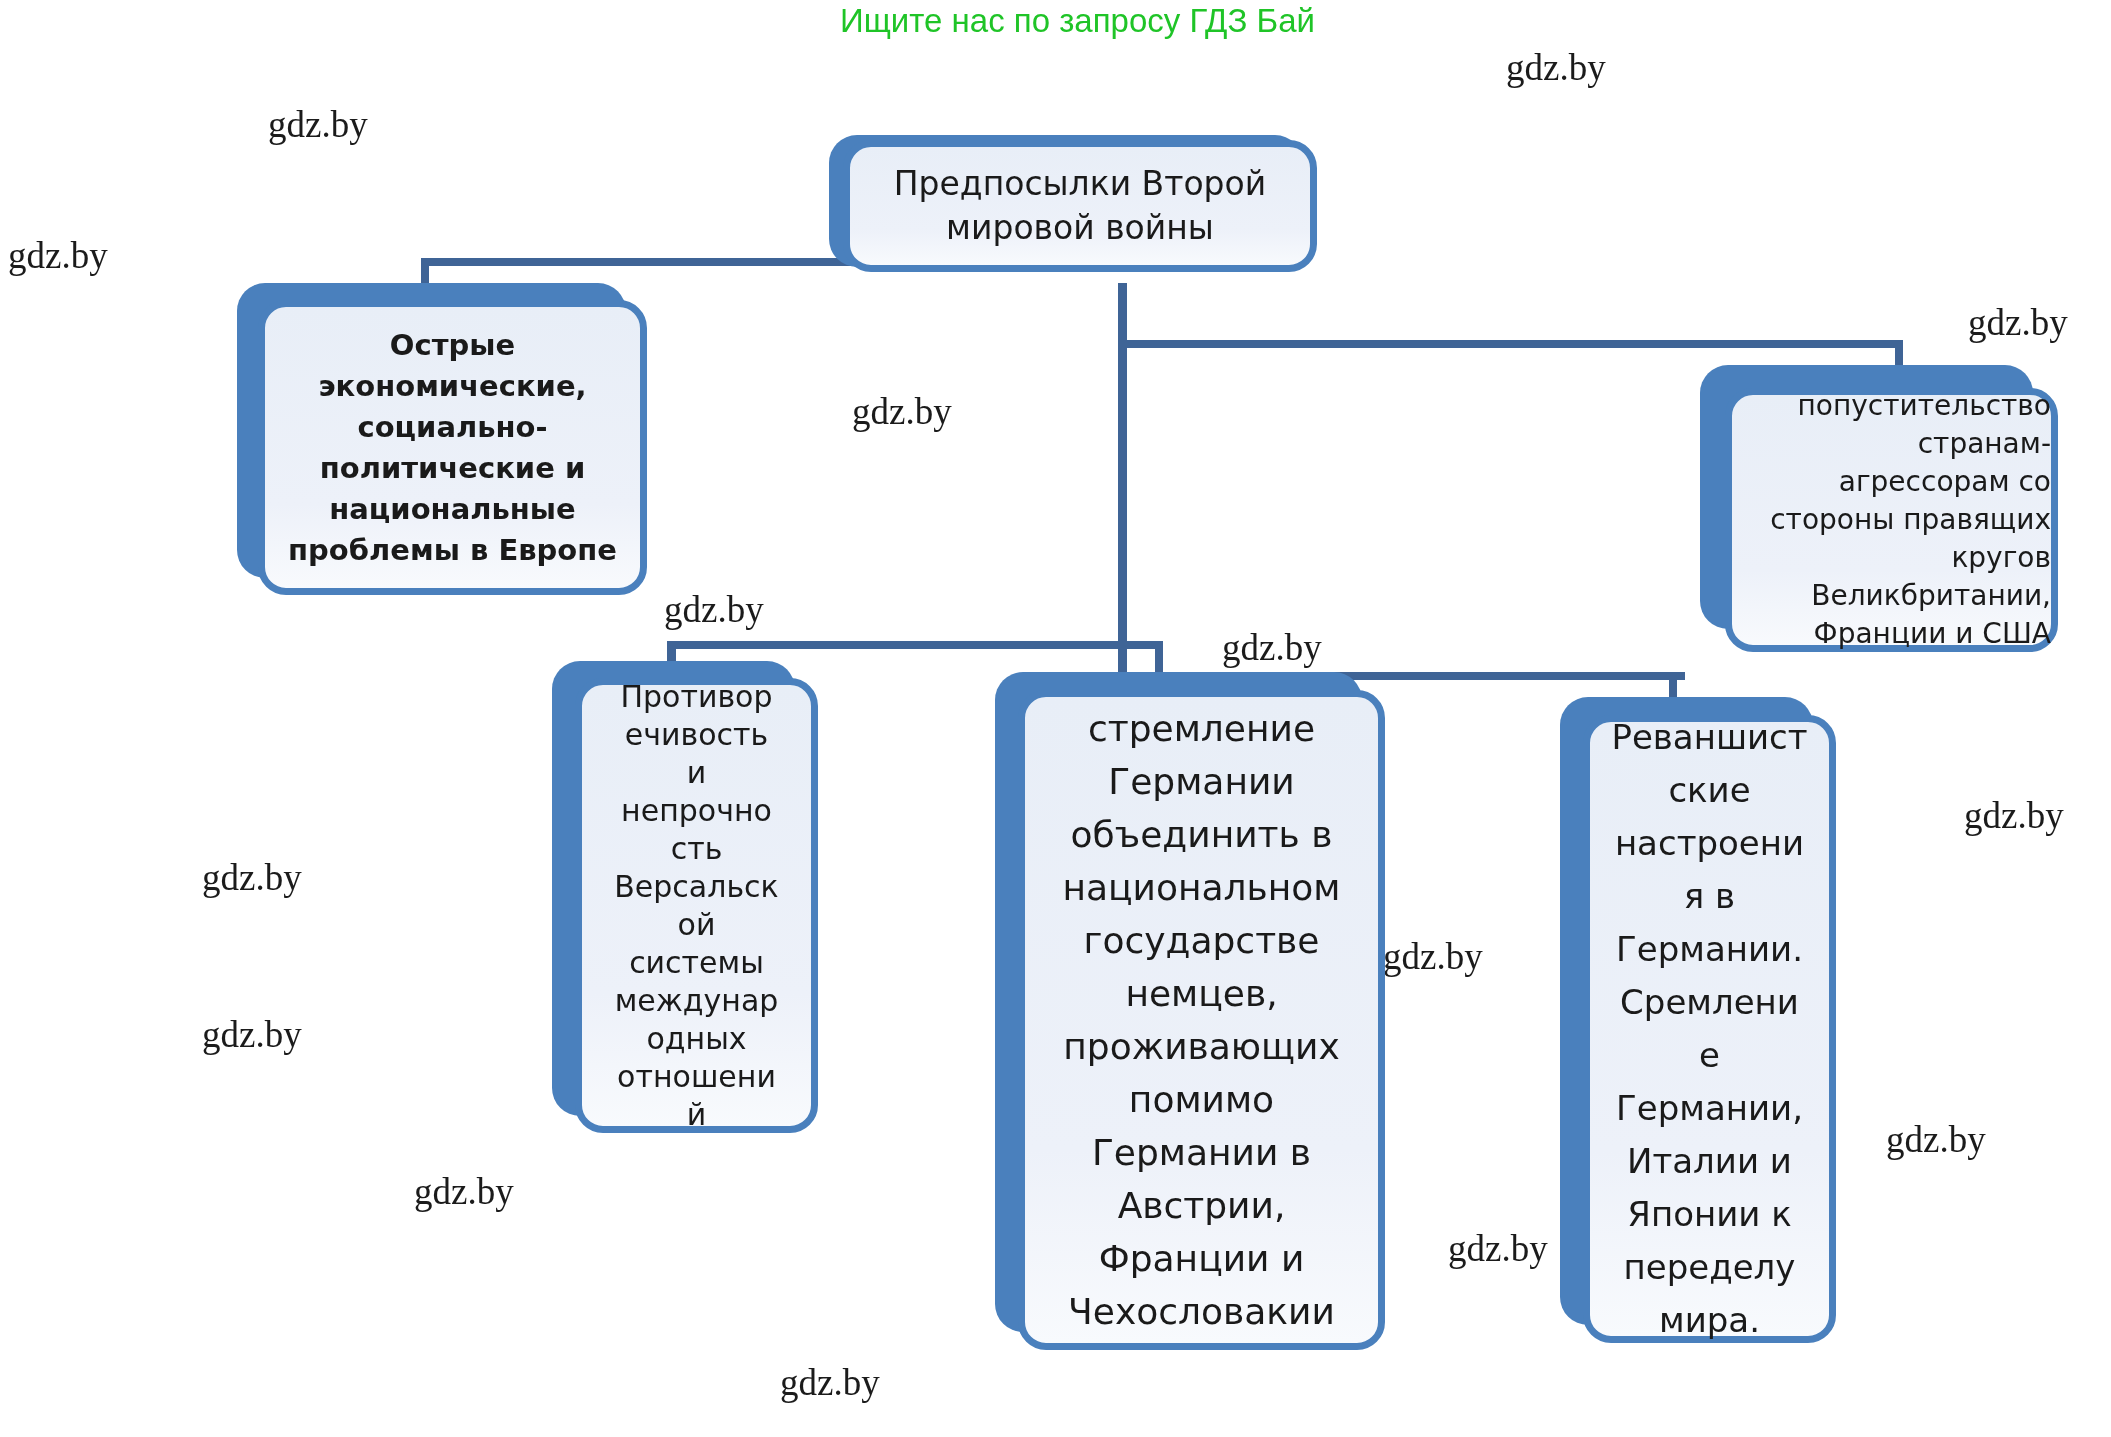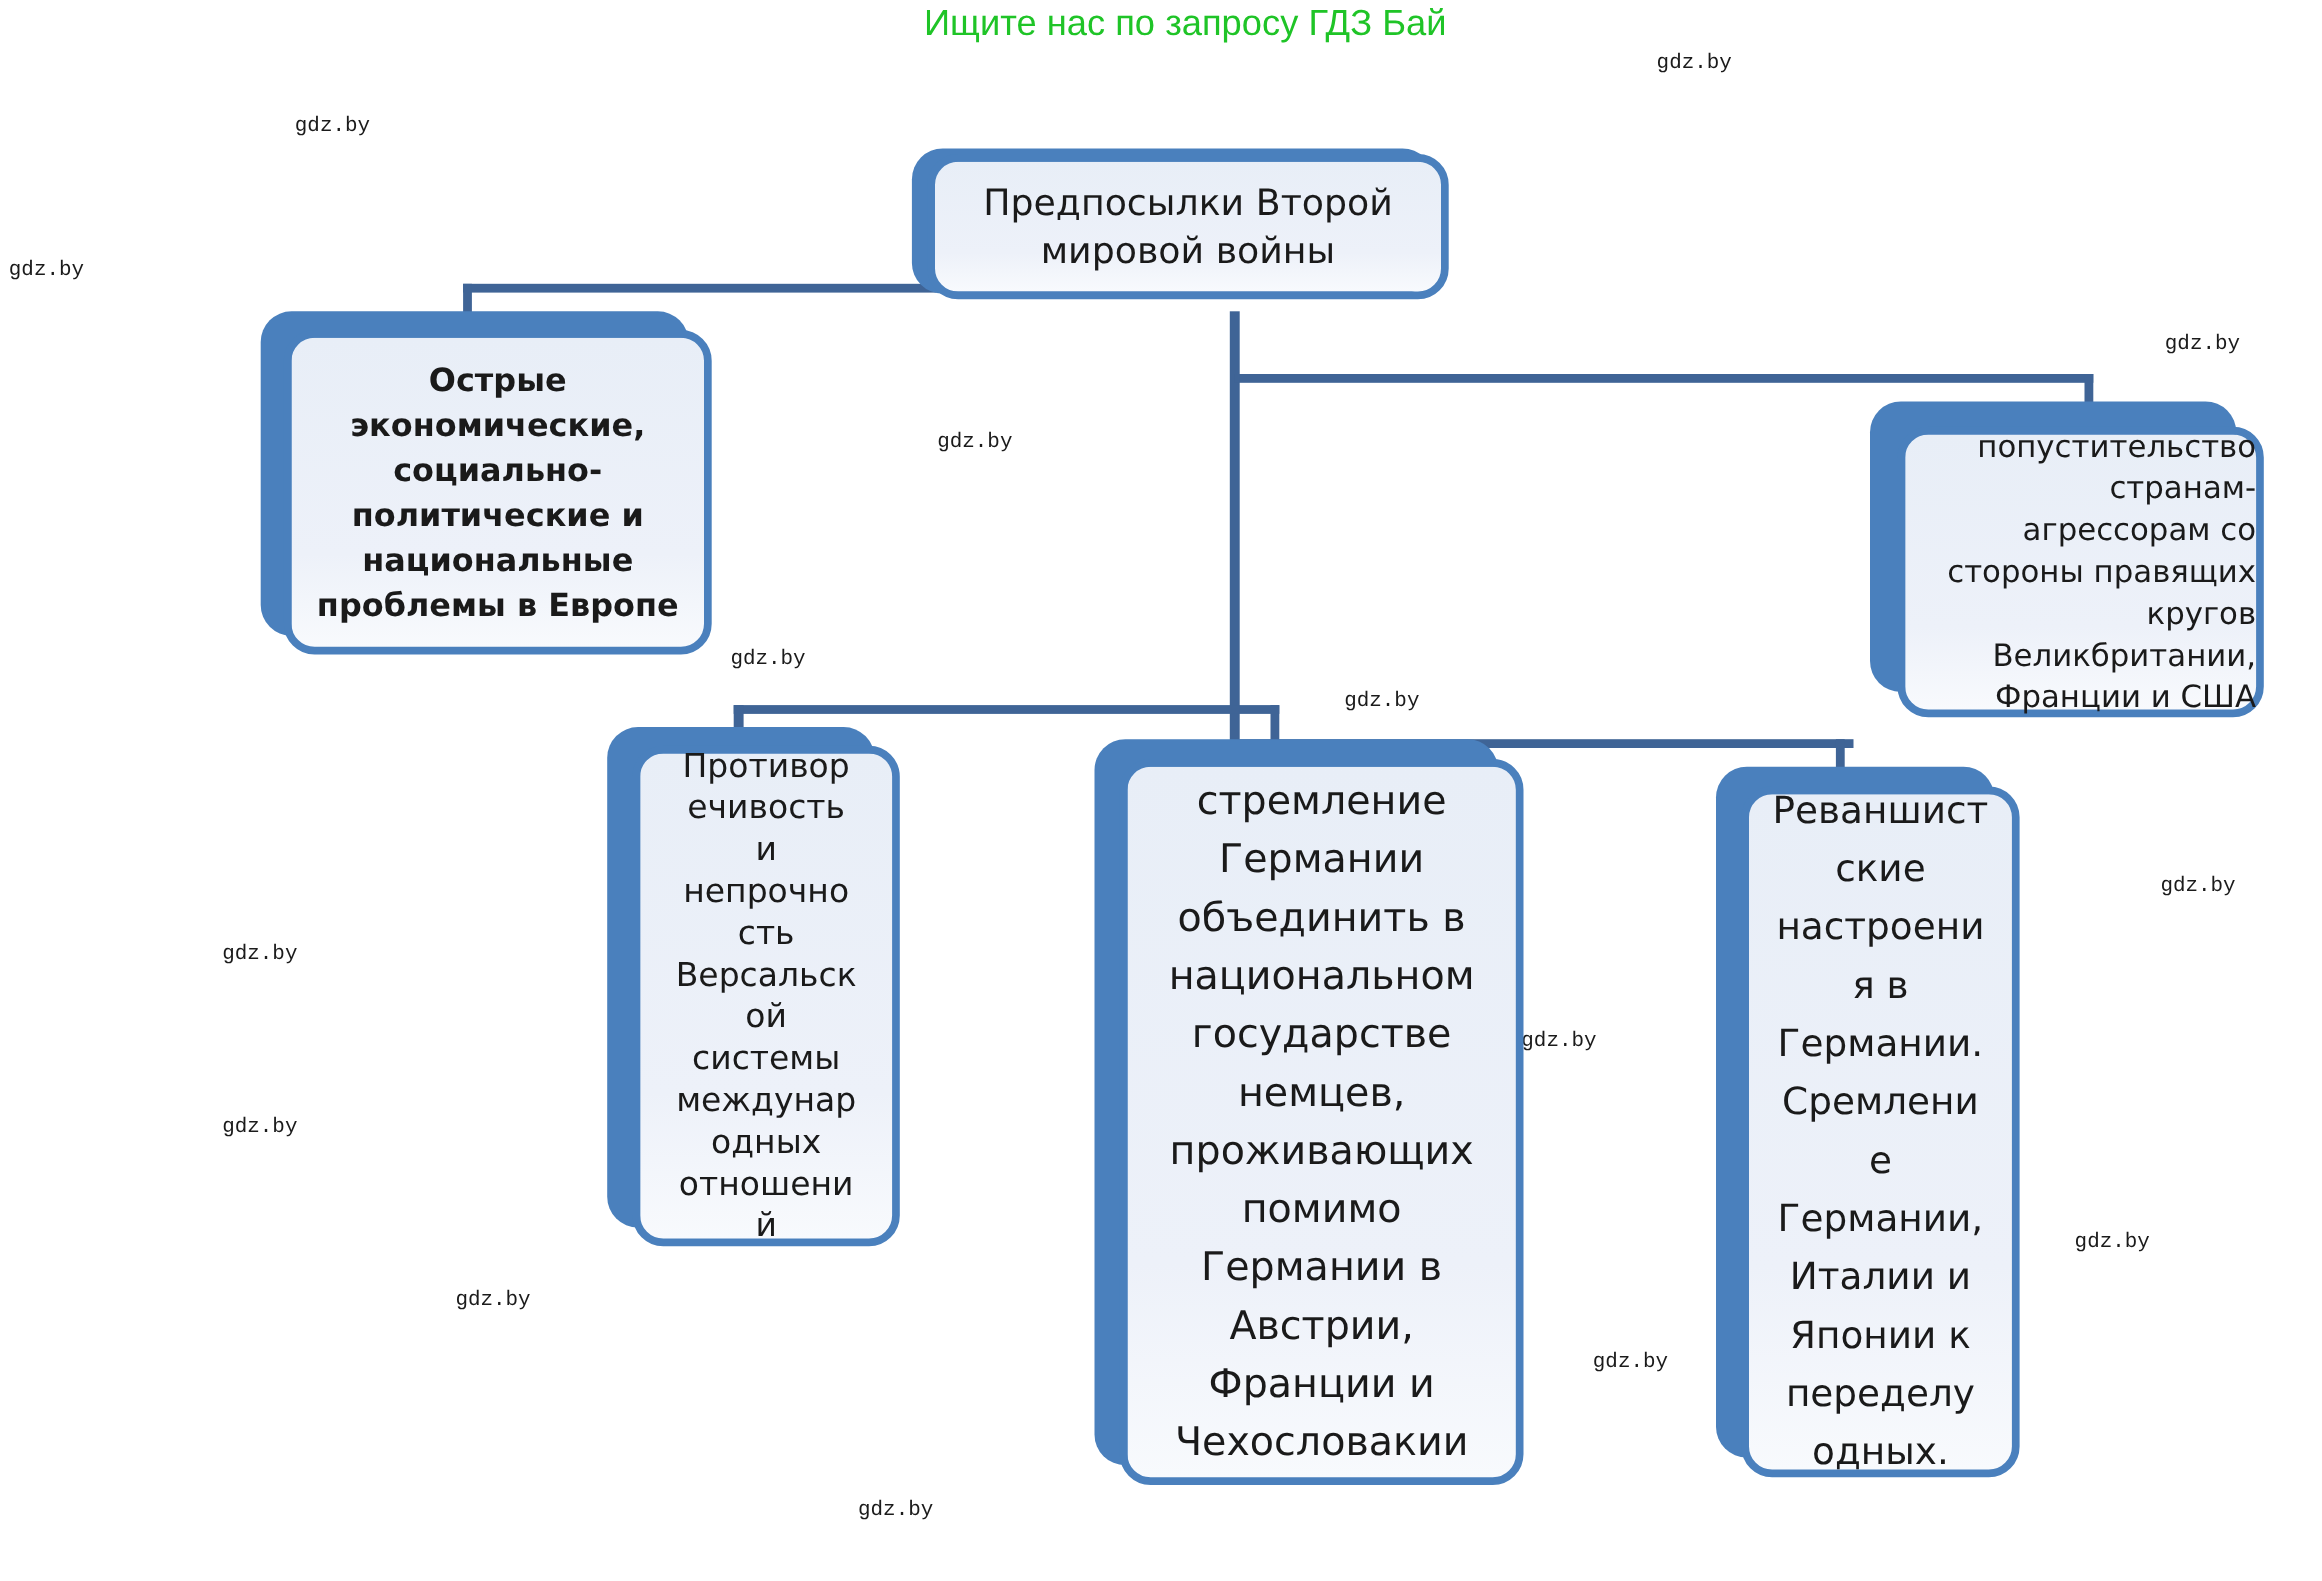--- a/index.html
+++ b/index.html
@@ -12,22 +12,22 @@
   }
   .promo{
     position:absolute;top:2px;left:0;width:100%;text-align:center;
     font-family:"Liberation Sans",sans-serif;font-size:33px;color:var(--promo-green);
   }
   .footer{
     position:absolute;top:1392px;left:0;width:100%;text-align:center;
     font-family:"Liberation Sans",sans-serif;font-size:31px;color:var(--footer-purple);
   }
   .wm{
-    position:absolute;font-family:Liberation Mono, monospace;
-    font-size:19px;color:var(--watermark-black);white-space:nowrap;
+    position:absolute;font-family:Liberation Serif, serif;
+    font-size:37px;color:var(--watermark-black);white-space:nowrap;
   }
   .conn{position:absolute;background:var(--connector);}
   .shadow{position:absolute;background:var(--node-shadow);border-radius:28px;}
   .node{
     position:absolute;box-sizing:border-box;border:7px solid var(--node-border);
     border-radius:28px;background:linear-gradient(180deg,#e8eef7 0%,#edf1f9 70%,#f8fafd 100%);
     display:flex;align-items:center;justify-content:center;text-align:center;
     color:var(--node-text);
   }
   .node-text{white-space:pre-line;display:block;width:100%;}
@@ -147,17 +147,17 @@
 ские
 настроени
 я в
 Германии.
 Сремлени
 е
 Германии,
 Италии и
 Японии к
 переделу
-одных.</span>
+мира.</span>
   </div>
 
 
 </div>
 
 </body></html>

